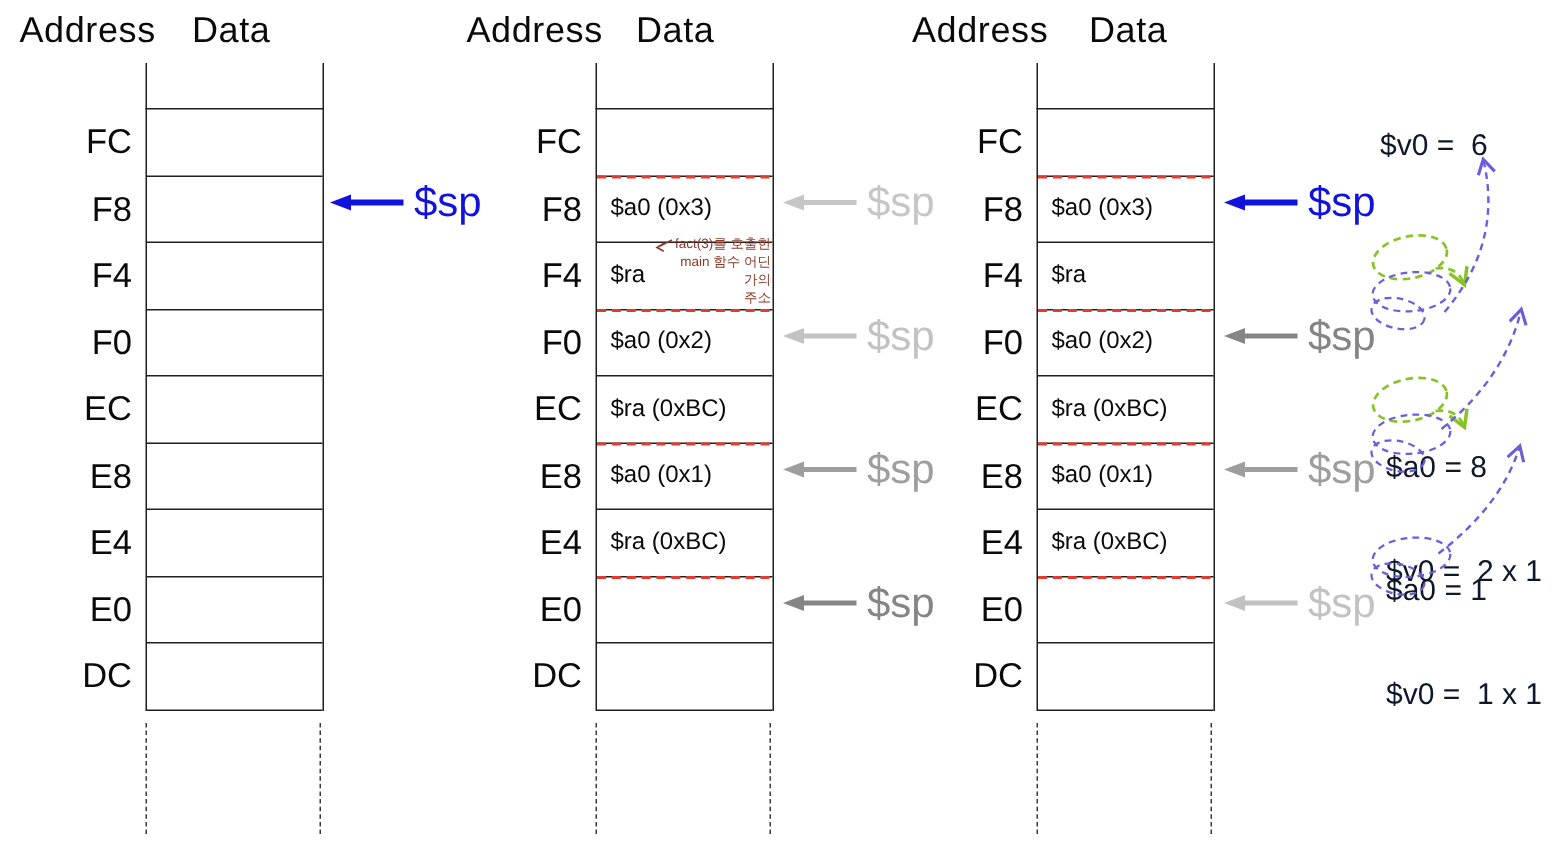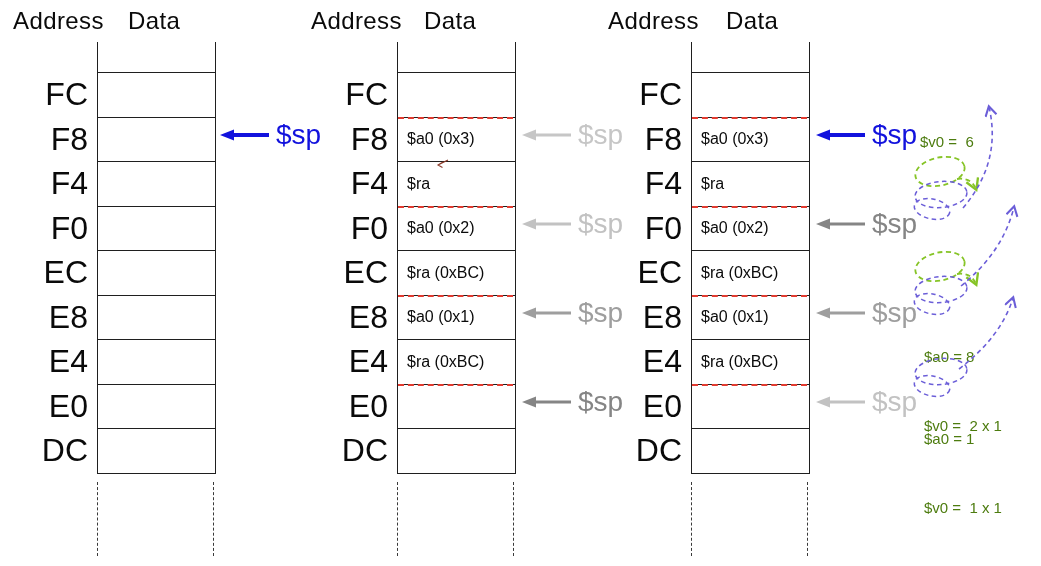--- a/index.html
+++ b/index.html
@@ -8,35 +8,35 @@
   .hdr{position:absolute;top:7px;font-size:24px;letter-spacing:.4px;color:#0a0a0a;white-space:pre;}
   
   .tbl{position:absolute;top:42px;width:120px;height:520px;}
   .opentop{position:absolute;top:0;left:0;width:117px;height:30px;
            border-left:1.4px solid #1f1f1f;border-right:1.4px solid #1f1f1f;}
   .rows{position:absolute;top:30px;left:0;width:117px;
         border:1.4px solid #1f1f1f;border-bottom:none;}
   .row{position:relative;height:44.5px;border-bottom:1.4px solid #1f1f1f;box-sizing:border-box;}
   .addr{position:absolute;left:-72px;top:0;width:62px;height:100%;
         display:flex;align-items:center;justify-content:flex-end;
-        font-size:32px;color:#0a0a0a;}
+        font-size:23px;color:#0a0a0a;}
   .cell{height:100%;display:flex;align-items:center;padding-left:9px;
         font-size:16px;color:#0a0a0a;white-space:pre;}
   .redline{position:absolute;left:1px;width:115px;border-top:2px dashed #e23b30;z-index:3;}
   .vdash{position:absolute;top:440px;height:74px;width:0;border-left:1.6px dashed #3a3a3a;}
   
   .sp{position:absolute;display:flex;align-items:center;gap:6px;height:34px;margin-top:41px;}
   .sp .lbl{font-size:28px;line-height:1;}
   .sp-blue{color:#1212dd;}
   .sp-light{color:#c6c6c6;}
   .sp-light2{color:#c2c2c2;}
   .sp-mid{color:#9e9e9e;}
   .sp-dark{color:#858585;}
   
-  .ann{position:absolute;font-size:15px;line-height:23px;color:#4d7c0f;white-space:pre;margin-top:44px;}
+  .ann{position:absolute;font-size:20px;line-height:23px;color:#0f172a;white-space:pre;}
   .overlay{position:absolute;left:905px;top:80px;width:136px;height:320px;pointer-events:none;}
   
   .note{position:absolute;left:446px;top:156px;width:68px;font-size:9px;line-height:1.35;
         color:#8a3a28;text-align:right;z-index:4;}
   .notearrow{position:absolute;left:433px;top:158px;z-index:4;}
 </style>
 </head>
 <body>
 
 <div class="canvas">
@@ -181,20 +181,25 @@
         </div>
     </div>
     <div class="redline" style="top:74.5px"></div>
     <div class="redline" style="top:163.5px"></div>
     <div class="redline" style="top:252.5px"></div>
     <div class="redline" style="top:341.5px"></div>
     <div class="vdash" style="left:0"></div>
     <div class="vdash" style="left:116px"></div>
   </div>
 
+  <div class="note">
+    <div>fact(3)를 호출한</div>
+    <div>main 함수 어딘가의</div>
+    <div>주소</div>
+  </div>
   <svg class="notearrow" width="16" height="12">
     <path d="M15,2 L5,7 M10,4 L5,7 L9.5,9.5" stroke="#8a3a28" stroke-width="1.1" fill="none"></path>
   </svg>
 
   <div class="sp sp-blue" style="left:220px;top:77px">
     <svg width="50" height="16" viewBox="0 0 50 16">
         <line x1="49" y1="8" x2="13" y2="8" stroke="currentColor" stroke-width="4"></line>
         <polygon points="0,8 14,2.6 14,13.4" fill="currentColor"></polygon>
       </svg>
     <span class="lbl">$sp</span>

